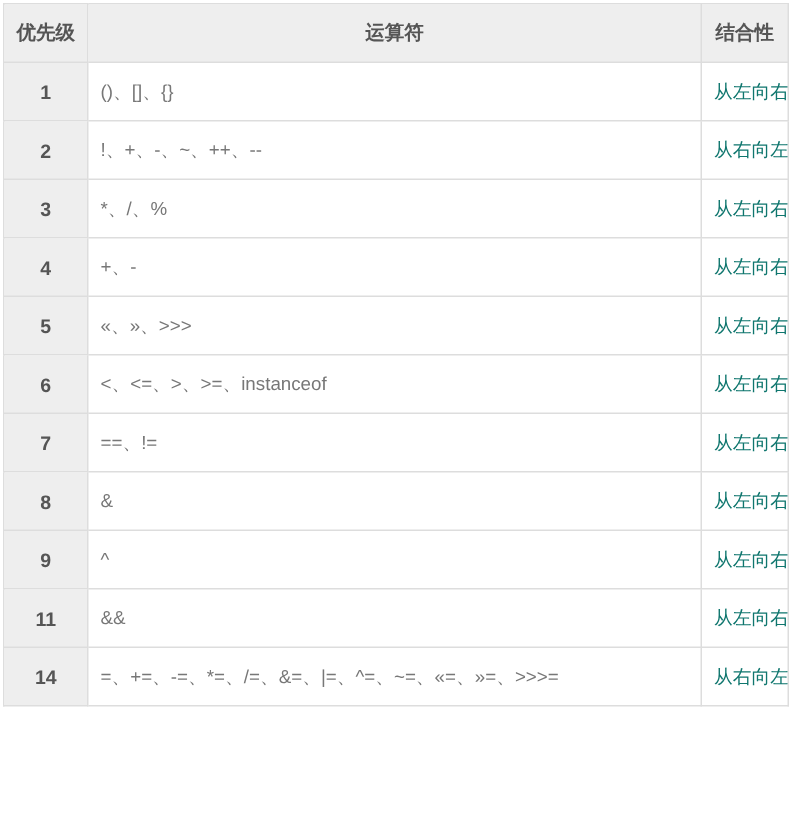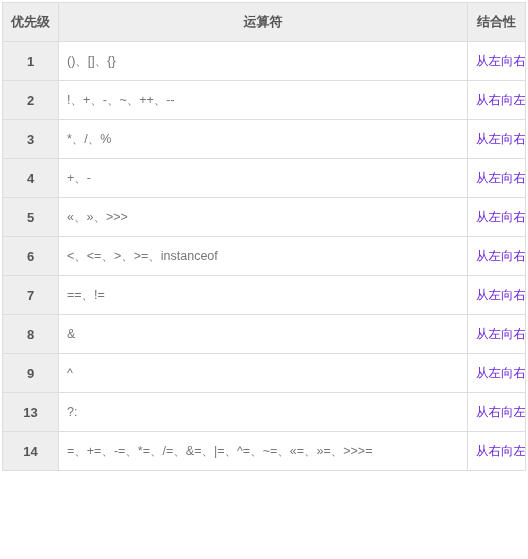--- a/index.html
+++ b/index.html
@@ -43,21 +43,21 @@
   }
   td.col-op {
     background: #fff;
     text-align: left;
     color: #777;
     font-size: 12.5px;
   }
   td.col-assoc {
     background: #fff;
     text-align: right;
-    color: #6d28d9;
+    color: #0f766e;
     font-size: 12.5px;
   }
 </style>
 </head>
 <body>
 
 <table>
   <colgroup>
     <col class="c1">
       <col class="c2">
@@ -110,23 +110,23 @@
         <td class="col-lvl">8</td>
         <td class="col-op">&amp;</td>
         <td class="col-assoc">从左向右</td>
       </tr>
       <tr>
         <td class="col-lvl">9</td>
         <td class="col-op">^</td>
         <td class="col-assoc">从左向右</td>
       </tr>
       <tr>
-        <td class="col-lvl">13</td>
-        <td class="col-op">?:</td>
-        <td class="col-assoc">从右向左</td>
+        <td class="col-lvl">11</td>
+        <td class="col-op">&amp;&amp;</td>
+        <td class="col-assoc">从左向右</td>
       </tr>
       <tr>
         <td class="col-lvl">14</td>
         <td class="col-op">=、+=、-=、*=、/=、&amp;=、|=、^=、~=、«=、»=、&gt;&gt;&gt;=</td>
         <td class="col-assoc">从右向左</td>
       </tr>
     </tbody>
 </table>
 
 </body></html>

